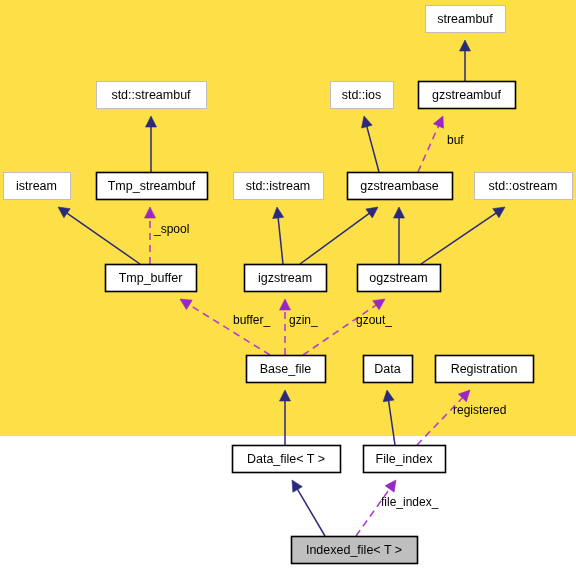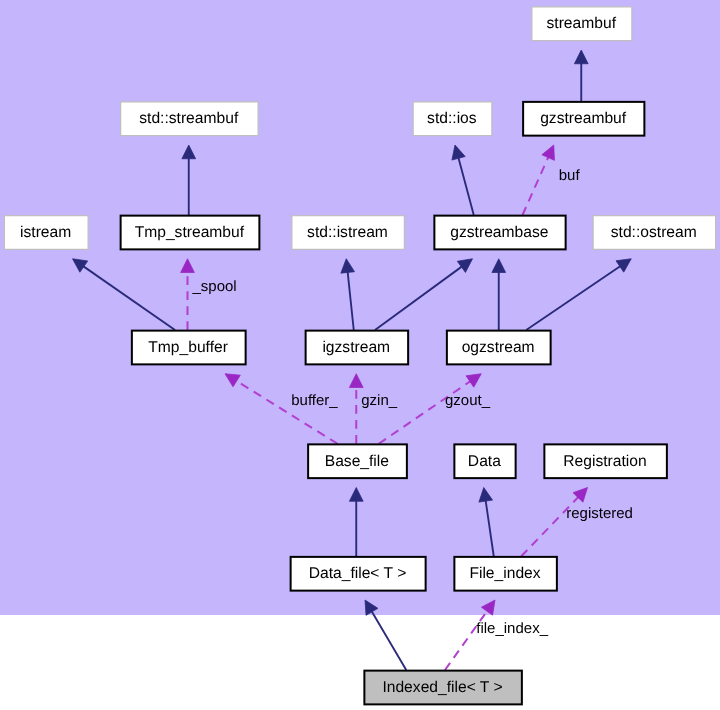--- a/index.html
+++ b/index.html
@@ -9,22 +9,22 @@
   }
   body {
     width: 576px;
     height: 568px;
     font-family: "Liberation Sans", sans-serif;
     overflow: hidden;
   }
   #diagram-root {
     position: relative;
     width: 576px;
-    height: 492px;
-    background: #c4b5fd;
+    height: 436px;
+    background: #fde047;
   }
   svg#uml-canvas {
     position: absolute;
     left: 0;
     top: 0;
     width: 576px;
     height: 568px;
     display: block;
   }
   .node-box {

